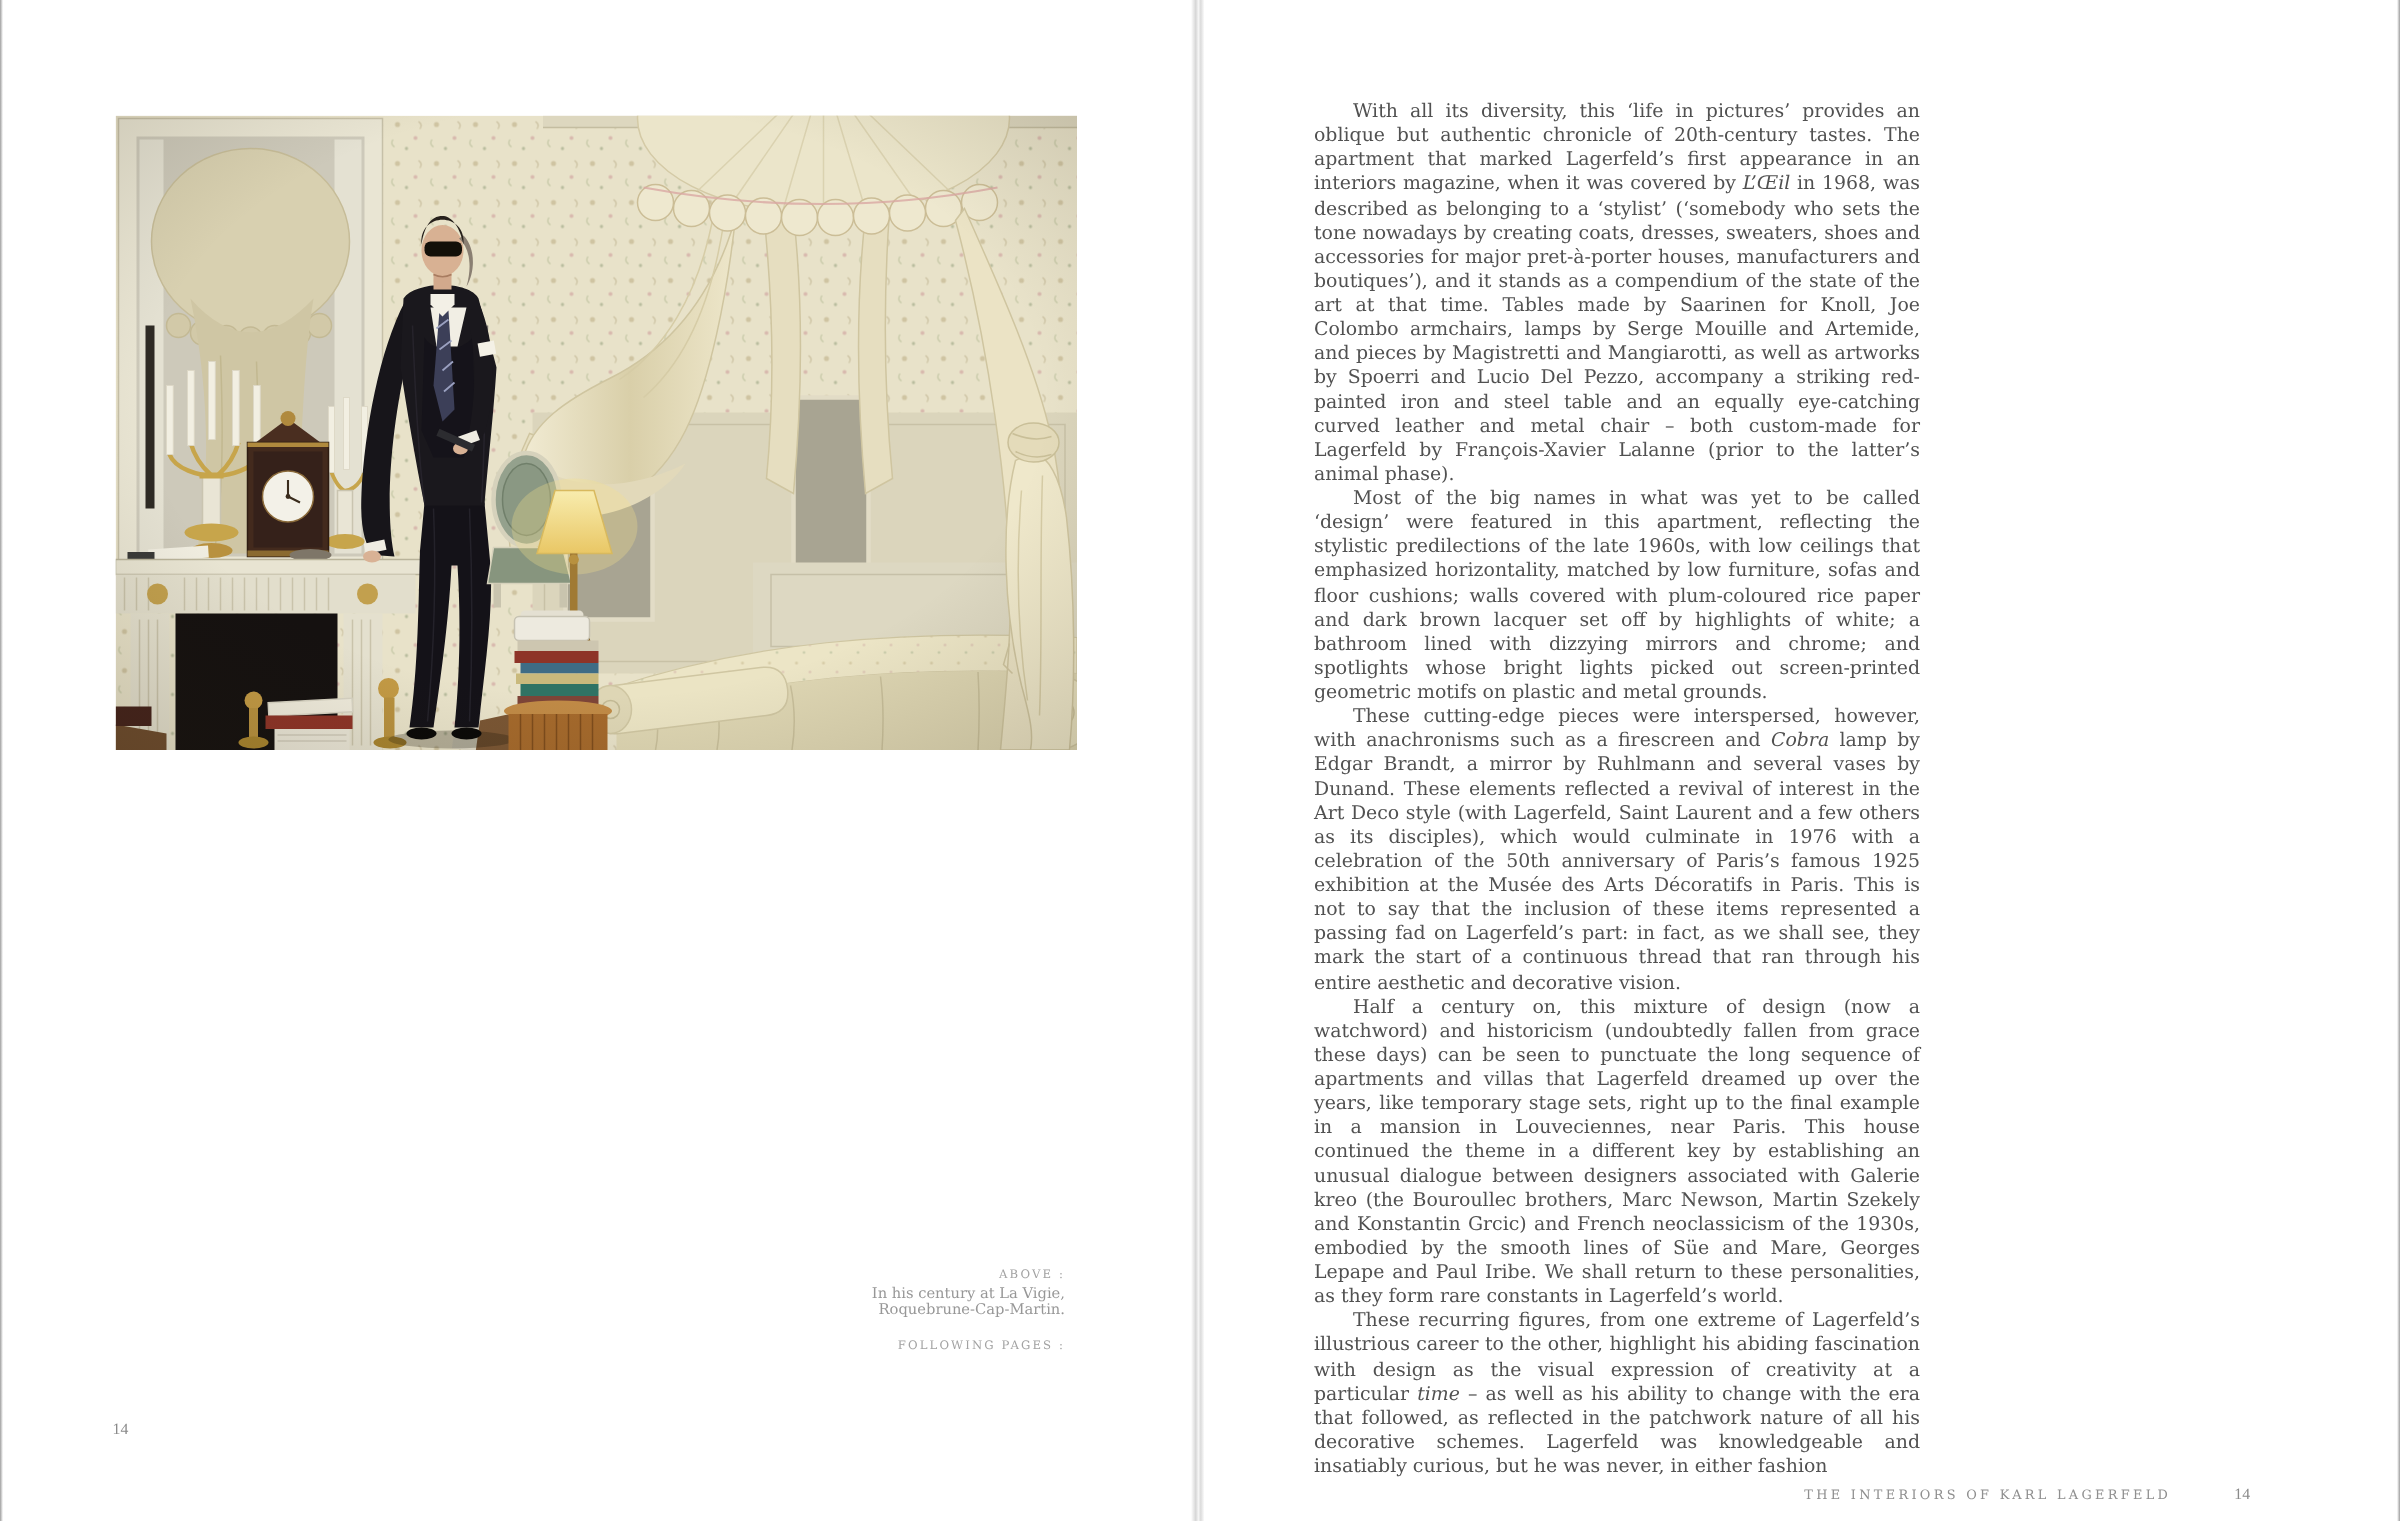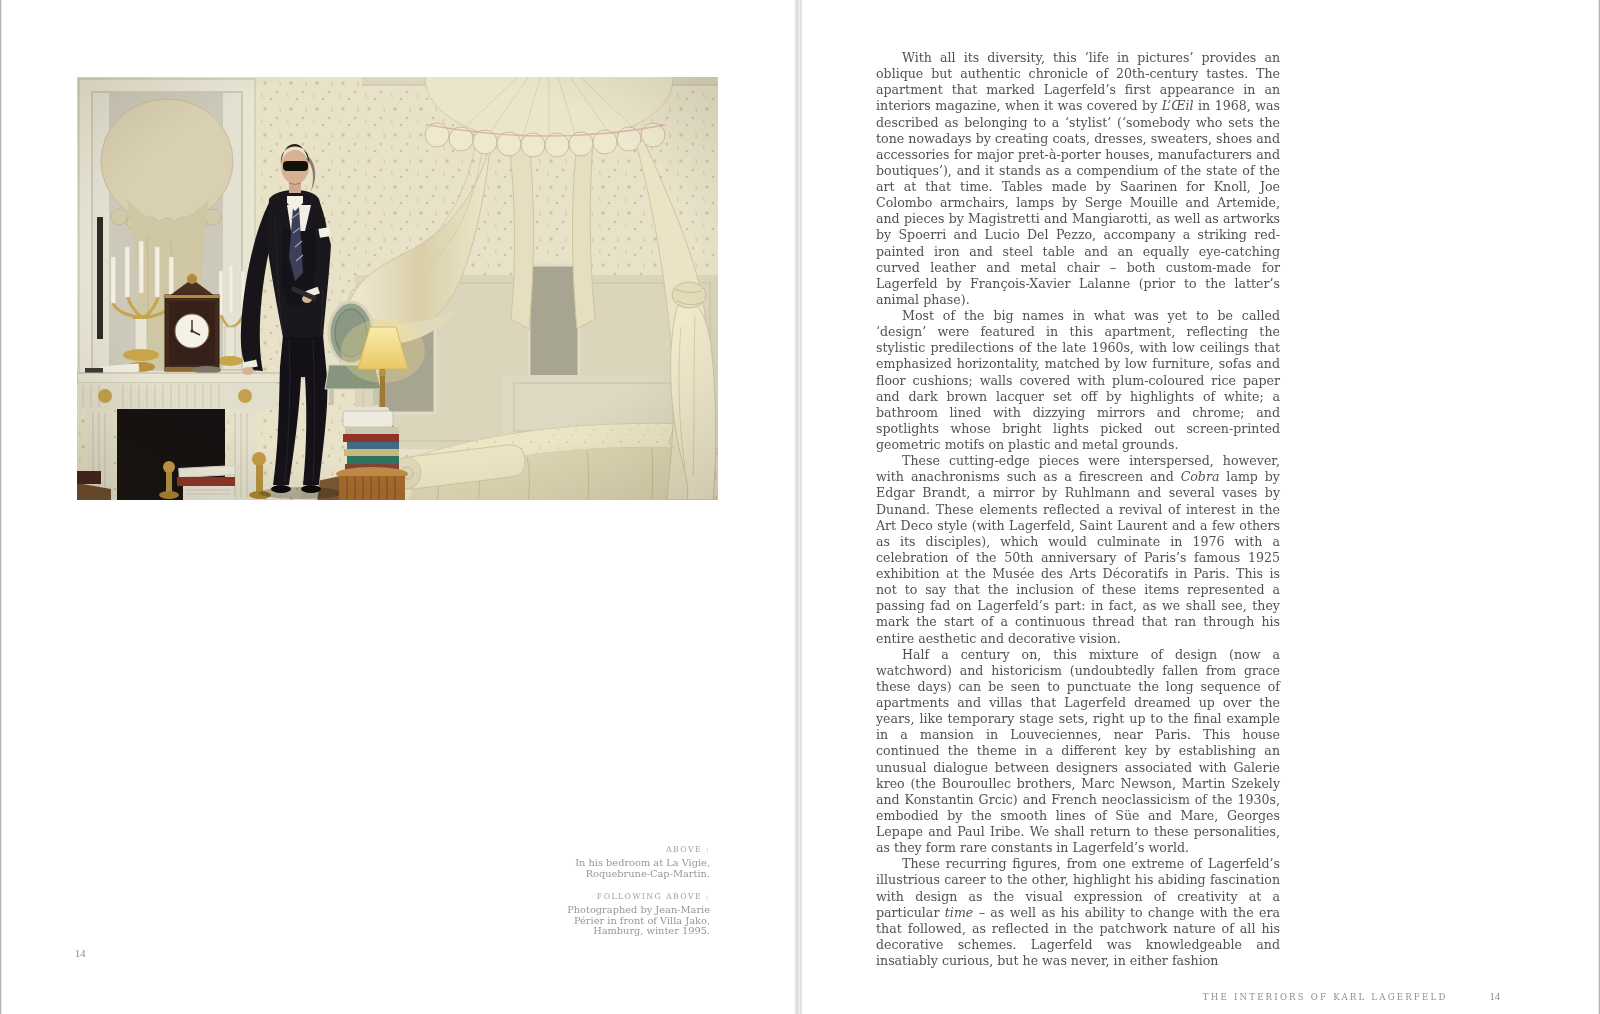--- a/index.html
+++ b/index.html
@@ -13,21 +13,21 @@
   
   .photo{position:absolute;left:77px;top:77px;width:641px;height:423px;overflow:hidden;}
   .photo svg{display:block;}
   .caption{position:absolute;left:420px;top:845px;width:290px;text-align:right;}
   .cap-label{font-size:7.8px;letter-spacing:1.4px;color:#a2a2a2;margin-bottom:4px;}
   .cap-line{font-size:9.8px;line-height:10.6px;color:#979797;}
   .cap-group2{margin-top:13px;}
   .folio{color:#8a8a8a;font-size:10.5px;font-family:Liberation Serif, serif;}
   .folio-left{position:absolute;left:75px;top:948px;}
   
-  .article{position:absolute;left:876px;top:50px;width:404px;color:#515151;
+  .article{position:absolute;left:876px;top:66px;width:404px;color:#515151;
            font-size:12.6px;line-height:16.12px;text-align:justify;}
   .body-para{margin:0;text-indent:26px;}
   .ital{font-style:italic;}
   .footer-right{position:absolute;right:100px;top:948px;display:flex;align-items:baseline;gap:42px;}
   .running-title{font-size:8.6px;letter-spacing:2.2px;color:#8f8f8f;margin-top:44px;}
 </style>
 </head>
 <body>
 
 <div class="spread">
@@ -280,29 +280,24 @@
         <path d="M270,399 v24 M278,399 v24 M286,399 v24 M294,399 v24 M302,399 v24 M310,399 v24 M318,399 v24" stroke="#7d4c1c"></path>
       </g>
 
       <rect width="641" height="423" fill="url(#vig)"></rect>
     </svg>
   </div>
 
   <div class="caption">
     <div class="cap-label">ABOVE :</div>
     <div id="above-lines">
-        <div class="cap-line">In his bedroom at La Vigie,</div>
+        <div class="cap-line">In his century at La Vigie,</div>
         <div class="cap-line">Roquebrune-Cap-Martin.</div>
       </div>
-    <div class="cap-label cap-group2">FOLLOWING ABOVE :</div>
-    <div id="following-lines">
-        <div class="cap-line">Photographed by Jean-Marie</div>
-        <div class="cap-line">Périer in front of Villa Jako,</div>
-        <div class="cap-line">Hamburg, winter 1995.</div>
-      </div>
+    <div class="cap-label cap-group2">FOLLOWING PAGES :</div>
   </div>
 
   <div class="folio folio-left">14</div>
 
   <div class="article" id="article">
       <p class="body-para"><span>With all its diversity, this ‘life in pictures’ provides an oblique but authentic chronicle of 20th-century tastes. The apartment that marked Lagerfeld’s first appearance in an interiors magazine, when it was covered by </span><span class="ital">L’Œil</span><span> in 1968, was described as belonging to a ‘stylist’ (‘somebody who sets the tone nowadays by creating coats, dresses, sweaters, shoes and accessories for major pret-à-porter houses, manufacturers and boutiques’), and it stands as a compendium of the state of the art at that time. Tables made by Saarinen for Knoll, Joe Colombo armchairs, lamps by Serge Mouille and Artemide, and pieces by Magistretti and Mangiarotti, as well as artworks by Spoerri and Lucio Del Pezzo, accompany a striking red-painted iron and steel table and an equally eye-catching curved leather and metal chair – both custom-made for Lagerfeld by François-Xavier Lalanne (prior to the latter’s animal phase).</span></p>
       <p class="body-para"><span>Most of the big names in what was yet to be called ‘design’ were featured in this apartment, reflecting the stylistic predilections of the late 1960s, with low ceilings that emphasized horizontality, matched by low furniture, sofas and floor cushions; walls covered with plum-coloured rice paper and dark brown lacquer set off by highlights of white; a bathroom lined with dizzying mirrors and chrome; and spotlights whose bright lights picked out screen-printed geometric motifs on plastic and metal grounds.</span></p>
       <p class="body-para"><span>These cutting-edge pieces were interspersed, however, with anachronisms such as a firescreen and </span><span class="ital">Cobra</span><span> lamp by Edgar Brandt, a mirror by Ruhlmann and several vases by Dunand. These elements reflected a revival of interest in the Art Deco style (with Lagerfeld, Saint Laurent and a few others as its disciples), which would culminate in 1976 with a celebration of the 50th anniversary of Paris’s famous 1925 exhibition at the Musée des Arts Décoratifs in Paris. This is not to say that the inclusion of these items represented a passing fad on Lagerfeld’s part: in fact, as we shall see, they mark the start of a continuous thread that ran through his entire aesthetic and decorative vision.</span></p>
       <p class="body-para"><span>Half a century on, this mixture of design (now a watchword) and historicism (undoubtedly fallen from grace these days) can be seen to punctuate the long sequence of apartments and villas that Lagerfeld dreamed up over the years, like temporary stage sets, right up to the final example in a mansion in Louveciennes, near Paris. This house continued the theme in a different key by establishing an unusual dialogue between designers associated with Galerie kreo (the Bouroullec brothers, Marc Newson, Martin Szekely and Konstantin Grcic) and French neoclassicism of the 1930s, embodied by the smooth lines of Süe and Mare, Georges Lepape and Paul Iribe. We shall return to these personalities, as they form rare constants in Lagerfeld’s world.</span></p>
       <p class="body-para"><span>These recurring figures, from one extreme of Lagerfeld’s illustrious career to the other, highlight his abiding fascination with design as the visual expression of creativity at a particular </span><span class="ital">time</span><span> – as well as his ability to change with the era that followed, as reflected in the patchwork nature of all his decorative schemes. Lagerfeld was knowledgeable and insatiably curious, but he was never, in either fashion</span></p>

